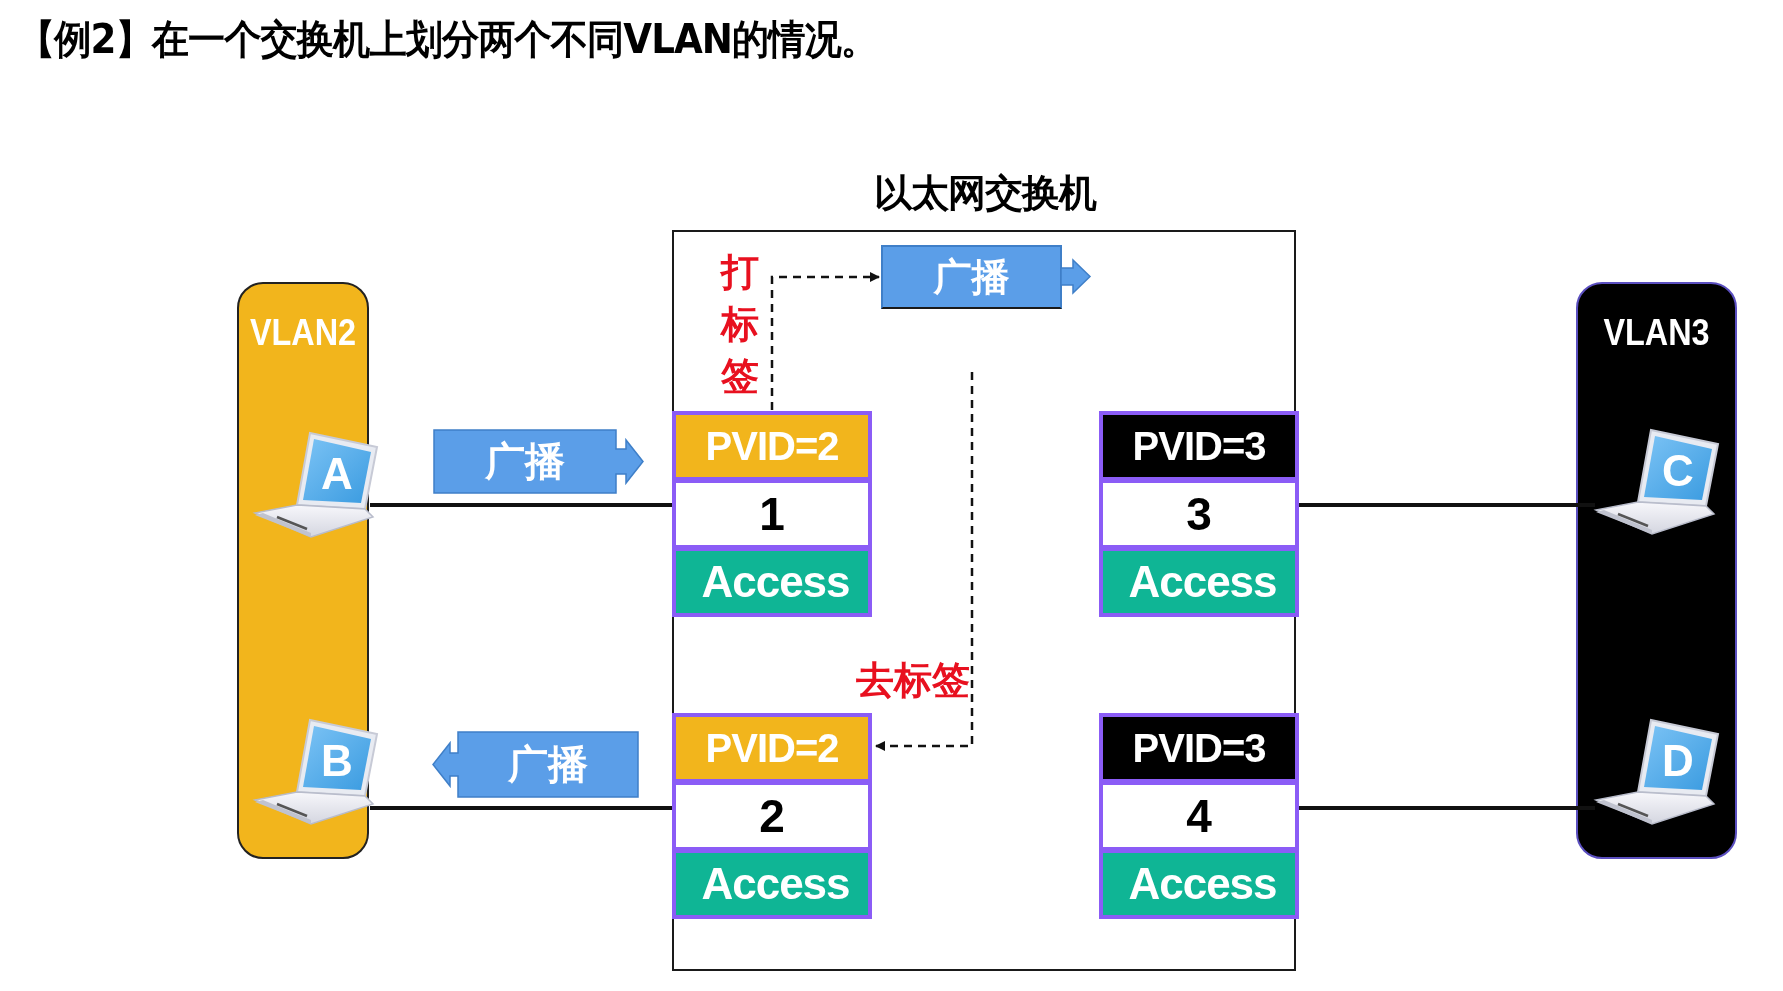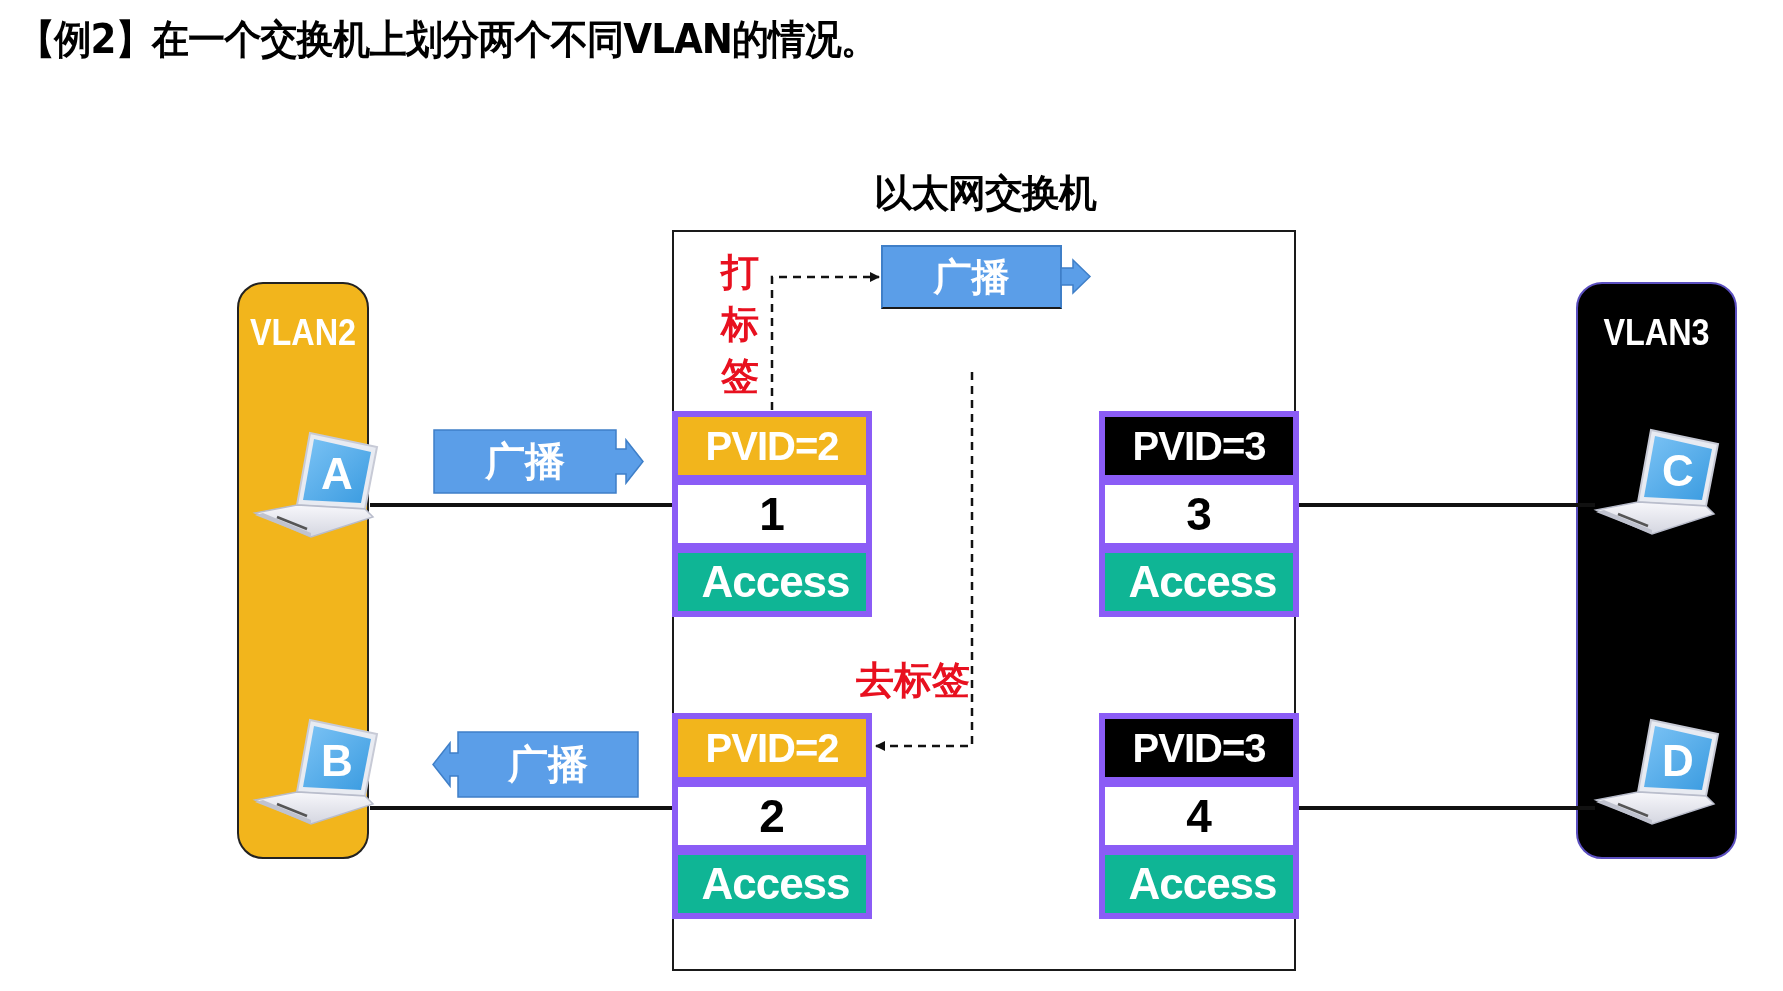--- a/index.html
+++ b/index.html
@@ -9,21 +9,21 @@
   #page-title { left:18px; top:12px; font-size:40px; font-weight:bold; color:#000;
                 white-space:nowrap; transform:scaleX(0.93); transform-origin:left top; letter-spacing:-1px; }
   #switch-title { left:845px; top:168px; width:280px; text-align:center; font-size:38px; font-weight:bold; color:#000; letter-spacing:-1px; }
   #switch-box { left:672px; top:230px; width:624px; height:741px; border:2px solid #1a1a1a; box-sizing:border-box; background:#fff; }
   .vlan { border:2px solid #222; border-radius:26px; box-sizing:border-box; }
   .vlan-label { position:absolute; top:28px; left:0; right:0; text-align:center; color:#fff;
                 font-size:36px; font-weight:bold; font-family:"Liberation Sans", sans-serif; transform:scaleX(0.9); }
   #vlan2 { left:237px; top:282px; width:132px; height:577px; background:#f2b51c; }
   #vlan3 { left:1576px; top:282px; width:161px; height:577px; background:#000000; border-color:#5b4fc0; }
   .port { width:200px; box-sizing:border-box; }
-  .port .cell { height:70px; border:6px solid #8b5cf6; box-sizing:border-box; display:flex; align-items:center; justify-content:center;
+  .port .cell { height:70px; border:4px solid #8b5cf6; box-sizing:border-box; display:flex; align-items:center; justify-content:center;
                 font-family:"Liberation Sans", sans-serif; font-weight:bold; }
   .port .cell + .cell { margin-top:-2px; }
   .cell.pvid { font-size:40px; color:#fff; letter-spacing:-1px; }
   .cell.pvid.v2 { background:#f2b51c; }
   .cell.pvid.v3 { background:#000000; }
   .cell.num { background:#fff; color:#000; font-size:46px; }
   .cell.mode { background:#0fb595; color:#fff; font-size:44px; letter-spacing:-1px;padding-left:7px; }
   #port1 { left:672px; top:411px; }
   #port2 { left:672px; top:713px; }
   #port3 { left:1099px; top:411px; }

